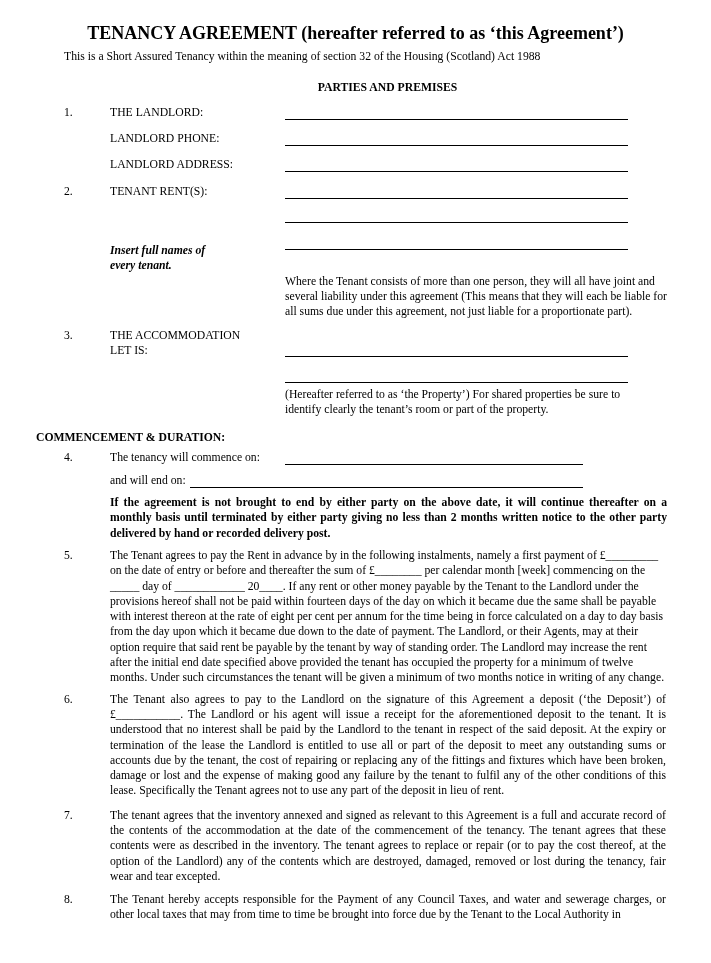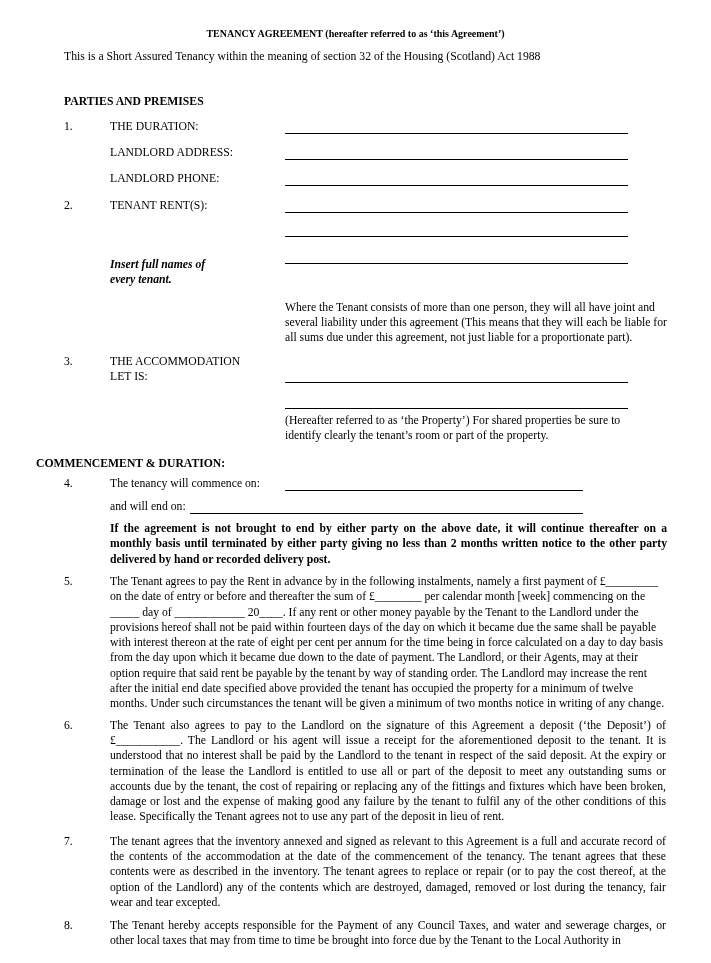--- a/index.html
+++ b/index.html
@@ -12,30 +12,30 @@
     font-family: "Liberation Serif", "DejaVu Serif", serif;
     font-size: 11.7px;
     line-height: 15.3px;
     overflow: hidden;
     box-sizing: border-box;
   }
   .doc-title {
     padding-top: 26px;
     text-align: center;
     font-weight: bold;
-    font-size: 10px;
+    font-size: 18px;
   }
   .doc-subtitle {
     margin: 8px 40px 0 64px;
   }
   .sec-heading {
     margin-left: 64px;
     font-weight: bold;
   }
-  .mt-parties { margin-top: 29px; }
+  .mt-parties { margin-top: 15px; text-align: center; }
   .mt-commence { margin-top: 13px; margin-left: 36px; }
   .mt-rent { margin-top: 14px; }
 
   .frow { display: flex; margin-left: 64px; }
   .fnum { width: 46px; flex-shrink: 0; }
   .flabel { width: 175px; flex-shrink: 0; }
   .fline {
     width: 343px;
     height: 14px;
     border-bottom: 1.5px solid #000;
@@ -78,51 +78,51 @@
 
 <div class="page">
 
   <div class="doc-title">TENANCY AGREEMENT (hereafter referred to as ‘this Agreement’)</div>
   <div class="doc-subtitle">This is a Short Assured Tenancy within the meaning of section 32 of the Housing (Scotland) Act 1988</div>
 
   <div class="sec-heading mt-parties">PARTIES AND PREMISES</div>
 
   <div class="frow row-gap" style="margin-top:10px;">
     <div class="fnum">1.</div>
-    <div class="flabel">THE DURATION:</div>
+    <div class="flabel">THE LANDLORD:</div>
+    <div class="fline"></div>
+  </div>
+  <div class="frow row-gap">
+    <div class="fnum"></div>
+    <div class="flabel">LANDLORD PHONE:</div>
     <div class="fline"></div>
   </div>
   <div class="frow row-gap">
     <div class="fnum"></div>
     <div class="flabel">LANDLORD ADDRESS:</div>
-    <div class="fline"></div>
-  </div>
-  <div class="frow row-gap">
-    <div class="fnum"></div>
-    <div class="flabel">LANDLORD PHONE:</div>
     <div class="fline"></div>
   </div>
 
   <div class="frow row-gap">
     <div class="fnum">2.</div>
     <div class="flabel">TENANT RENT(S):</div>
     <div class="fline"></div>
   </div>
   <div class="frow">
     <div class="fnum"></div>
     <div class="flabel">
       <div class="note-italic">Insert full names of every tenant.</div>
     </div>
     <div class="stack">
       <div class="fline" style="margin-top:9px;"></div>
       <div class="fline" style="margin-top:12px;"></div>
     </div>
   </div>
 
-  <div class="right-col-note" style="margin-top:12px;">Where the Tenant consists of more than one person, they will all have joint and several liability under this agreement (This means that they will each be liable for all sums due under this agreement, not just liable for a proportionate part).</div>
+  <div class="right-col-note" style="">Where the Tenant consists of more than one person, they will all have joint and several liability under this agreement (This means that they will each be liable for all sums due under this agreement, not just liable for a proportionate part).</div>
 
   <div class="frow" style="margin-top:8px;">
     <div class="fnum">3.</div>
     <div class="flabel">
       <div class="acc-label">THE ACCOMMODATION LET IS:</div>
     </div>
     <div class="stack">
       <div class="fline" style="margin-top:14px;"></div>
       <div class="fline" style="margin-top:11px;"></div>
       <div class="property-note" style="margin-top:4px;">(Hereafter referred to as ‘the Property’) For shared properties be sure to identify clearly the tenant’s room or part of the property.</div>

